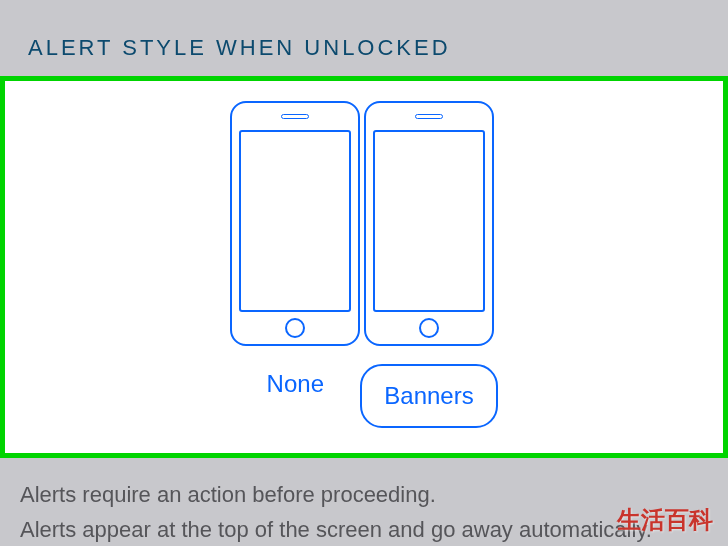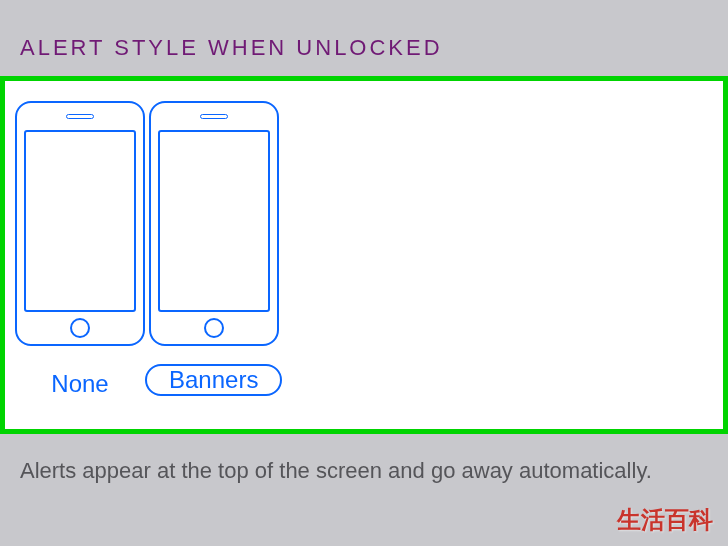--- a/index.html
+++ b/index.html
@@ -11,37 +11,37 @@
     body {
       width: 728px;
       height: 546px;
       background: #c8c8cc;
       font-family: -apple-system, BlinkMacSystemFont, "Helvetica Neue", Arial, sans-serif;
       overflow: hidden;
       position: relative;
     }
     
     .section-header {
-      padding: 35px 20px 15px 20px;
-      color: #701a75;
+      padding: 35px 20px 15px 28px;
+      color: #0c4a6e;
       font-size: 22px;
       letter-spacing: 3px;
       font-weight: 400;
     }
     
     .alert-style-container {
       background: #ffffff;
       border: 5px solid #00d400;
       padding: 20px 10px 25px 10px;
       margin: 0 0 10px 0;
     }
     
     .phone-options {
       display: flex;
-      justify-content: flex-start;
+      justify-content: center;
       align-items: flex-start;
     }
     
     .phone-option {
       display: flex;
       flex-direction: column;
       align-items: center;
       gap: 18px;
     }
     
@@ -99,21 +99,21 @@
     .option-label {
       font-size: 24px;
       color: #0a66ff;
       font-weight: 400;
       padding: 6px 24px;
       border-radius: 22px;
     }
     
     .option-label.selected {
       border: 2px solid #0a66ff;
-      padding: 0 22px;
+      padding: 16px 22px;
     }
     
     .description {
       padding: 10px 20px;
       color: #555559;
       font-size: 22px;
       line-height: 1.5;
     }
     
     .description p {
@@ -165,18 +165,19 @@
         <div class="phone-home-button"></div>
       </div>
       <div class="option-label selected">Banners</div>
     </div>
 
 
   </div>
 </div>
 
 <div class="description">
+  <p>Alerts require an action before proceeding.</p>
   <p>Alerts appear at the top of the screen and go away automatically.</p>
 </div>
 
 <div class="watermark">
   <div class="watermark-title">生活百科</div>
 </div>
 
 </body></html>

